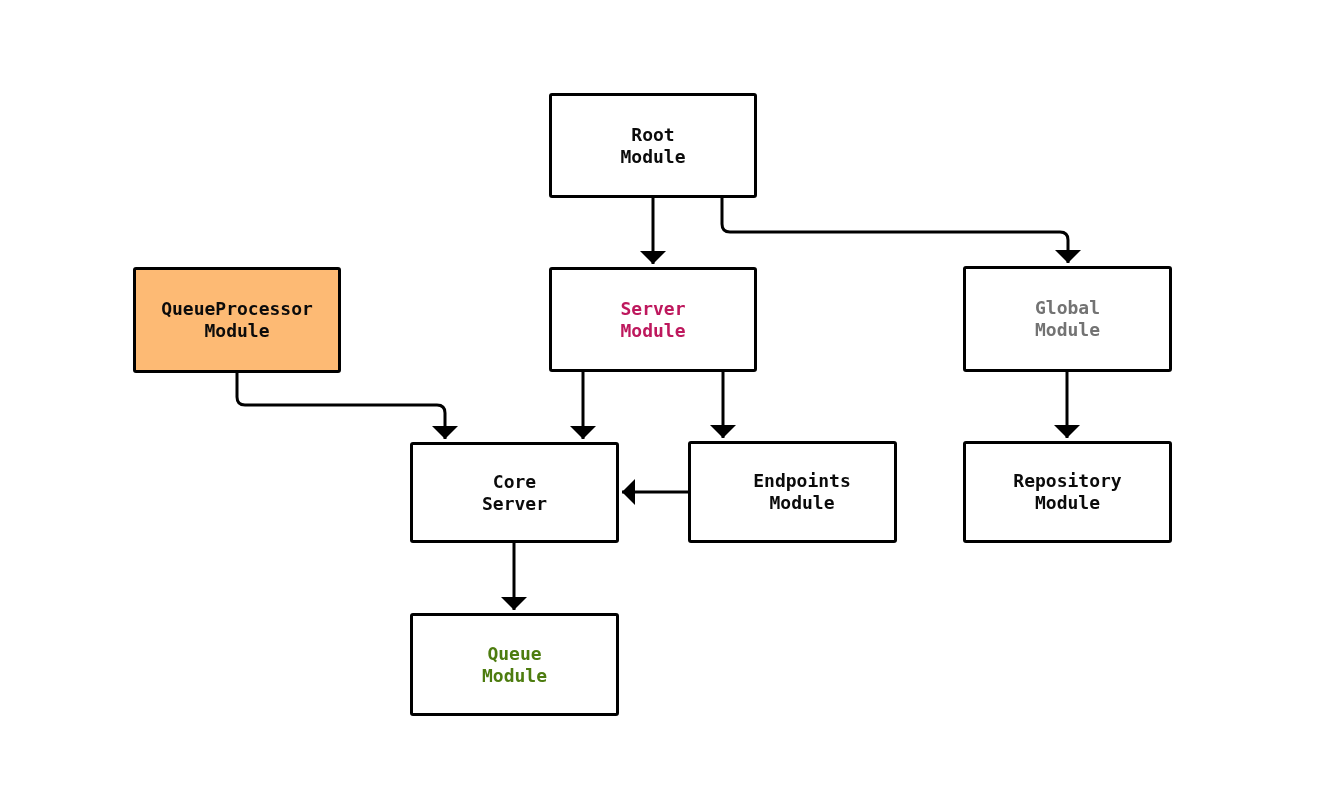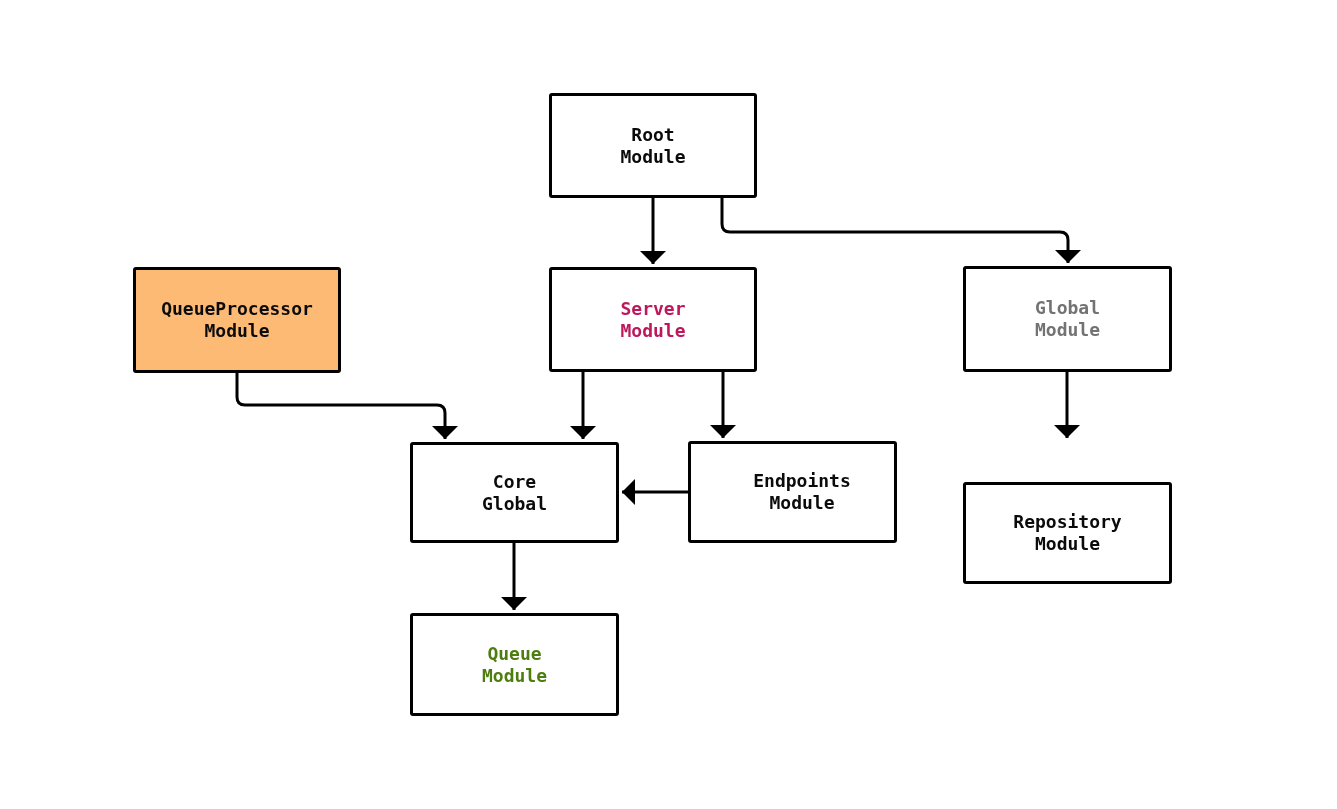--- a/index.html
+++ b/index.html
@@ -42,21 +42,21 @@
 
   <div class="node" style="left: 549px; top: 93px; width: 208px; height: 105px; border-color: rgb(0, 0, 0); background: rgb(255, 255, 255); color: rgb(11, 11, 11);">Root
 Module</div>
   <div class="node" style="left: 133px; top: 267px; width: 208px; height: 106px; border-color: rgb(0, 0, 0); background: #fdba74; color: rgb(11, 11, 11);">QueueProcessor
 Module</div>
   <div class="node" style="left: 549px; top: 267px; width: 208px; height: 105px; border-color: rgb(0, 0, 0); background: rgb(255, 255, 255); color: #be185d;">Server
 Module</div>
   <div class="node" style="left: 963px; top: 266px; width: 209px; height: 106px; border-color: rgb(0, 0, 0); background: rgb(255, 255, 255); color: #737373;">Global
 Module</div>
   <div class="node" style="left: 410px; top: 442px; width: 209px; height: 101px; border-color: rgb(0, 0, 0); background: rgb(255, 255, 255); color: rgb(11, 11, 11);">Core
-Global</div>
+Server</div>
   <div class="node" style="left: 688px; top: 441px; width: 209px; height: 102px; border-color: rgb(0, 0, 0); background: rgb(255, 255, 255); color: rgb(11, 11, 11); padding-left: 19px;">Endpoints
 Module</div>
-  <div class="node" style="left: 963px; top: 441px; width: 209px; height: 102px; border-color: rgb(0, 0, 0); background: rgb(255, 255, 255); color: rgb(11, 11, 11); margin-top: 41px;">Repository
+  <div class="node" style="left: 963px; top: 441px; width: 209px; height: 102px; border-color: rgb(0, 0, 0); background: rgb(255, 255, 255); color: rgb(11, 11, 11);">Repository
 Module</div>
   <div class="node" style="left: 410px; top: 613px; width: 209px; height: 103px; border-color: rgb(0, 0, 0); background: rgb(255, 255, 255); color: #4d7c0f;">Queue
 Module</div>
 
 </div>
 
 </body></html>

